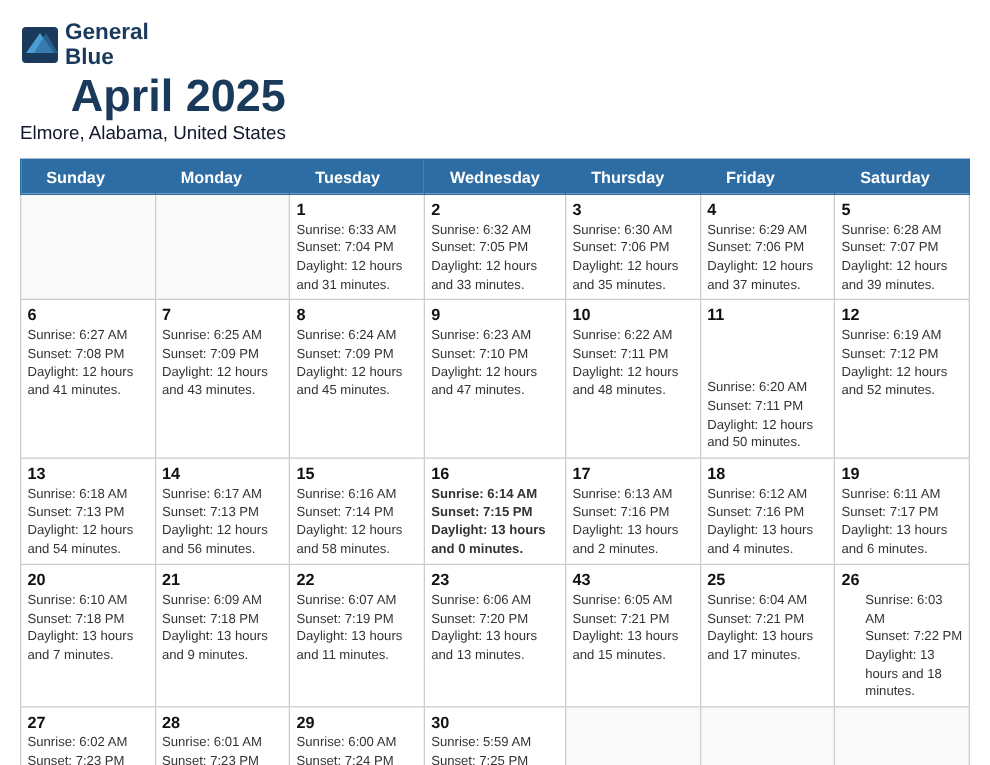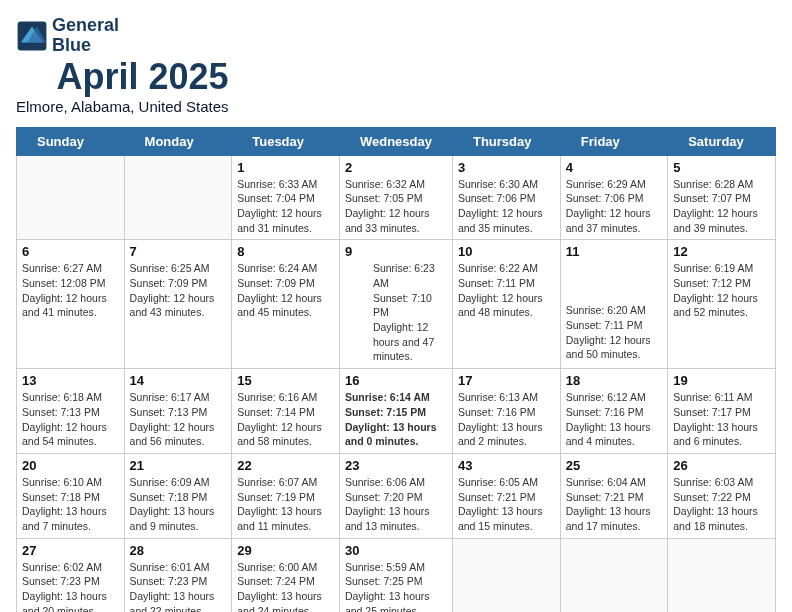--- a/index.html
+++ b/index.html
@@ -152,38 +152,38 @@
           <span class="day-num">5</span>
           <div class="day-info" style="white-space: pre-line;">Sunrise: 6:28 AM
 Sunset: 7:07 PM
 Daylight: 12 hours and 39 minutes.</div>
         </td>
       </tr>
       <tr>
         <td>
           <span class="day-num">6</span>
           <div class="day-info" style="white-space: pre-line;">Sunrise: 6:27 AM
-Sunset: 12:08 PM
+Sunset: 7:08 PM
 Daylight: 12 hours and 41 minutes.</div>
         </td>
         <td>
           <span class="day-num">7</span>
           <div class="day-info" style="white-space: pre-line;">Sunrise: 6:25 AM
 Sunset: 7:09 PM
 Daylight: 12 hours and 43 minutes.</div>
         </td>
         <td>
           <span class="day-num">8</span>
           <div class="day-info" style="white-space: pre-line;">Sunrise: 6:24 AM
 Sunset: 7:09 PM
 Daylight: 12 hours and 45 minutes.</div>
         </td>
         <td>
           <span class="day-num">9</span>
-          <div class="day-info" style="white-space: pre-line; margin-left: 28px;">Sunrise: 6:23 AM
+          <div class="day-info" style="white-space: pre-line;">Sunrise: 6:23 AM
 Sunset: 7:10 PM
 Daylight: 12 hours and 47 minutes.</div>
         </td>
         <td>
           <span class="day-num">10</span>
           <div class="day-info" style="white-space: pre-line;">Sunrise: 6:22 AM
 Sunset: 7:11 PM
 Daylight: 12 hours and 48 minutes.</div>
         </td>
         <td>
@@ -275,21 +275,21 @@
 Daylight: 13 hours and 15 minutes.</div>
         </td>
         <td>
           <span class="day-num">25</span>
           <div class="day-info" style="white-space: pre-line;">Sunrise: 6:04 AM
 Sunset: 7:21 PM
 Daylight: 13 hours and 17 minutes.</div>
         </td>
         <td>
           <span class="day-num">26</span>
-          <div class="day-info" style="white-space: pre-line;">Sunrise: 6:03 AM
+          <div class="day-info" style="white-space: pre-line; margin-left: 19px;">Sunrise: 6:03 AM
 Sunset: 7:22 PM
 Daylight: 13 hours and 18 minutes.</div>
         </td>
       </tr>
       <tr>
         <td>
           <span class="day-num">27</span>
           <div class="day-info" style="white-space: pre-line;">Sunrise: 6:02 AM
 Sunset: 7:23 PM
 Daylight: 13 hours and 20 minutes.</div>

